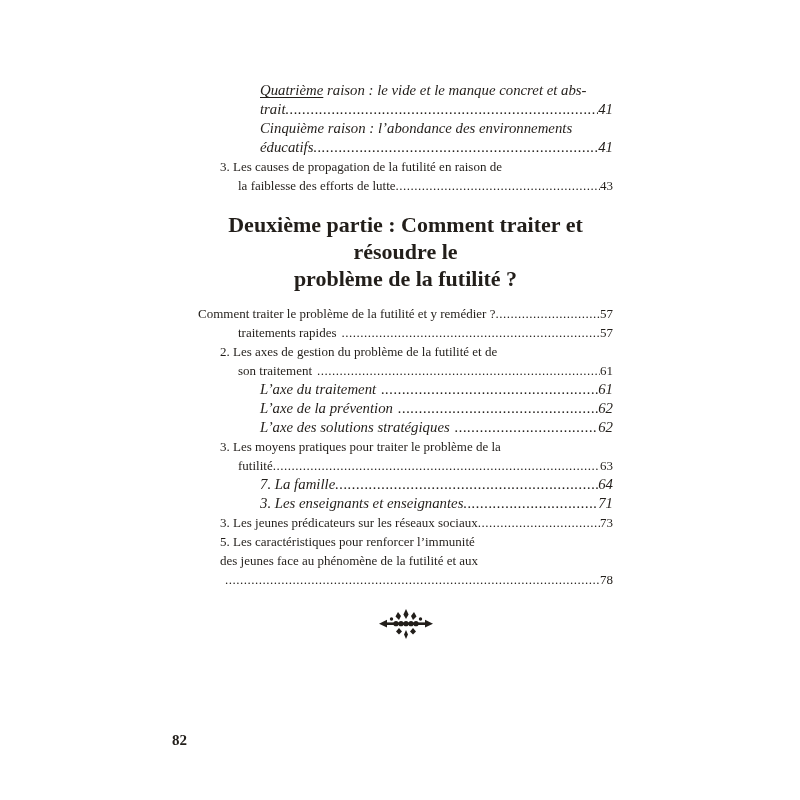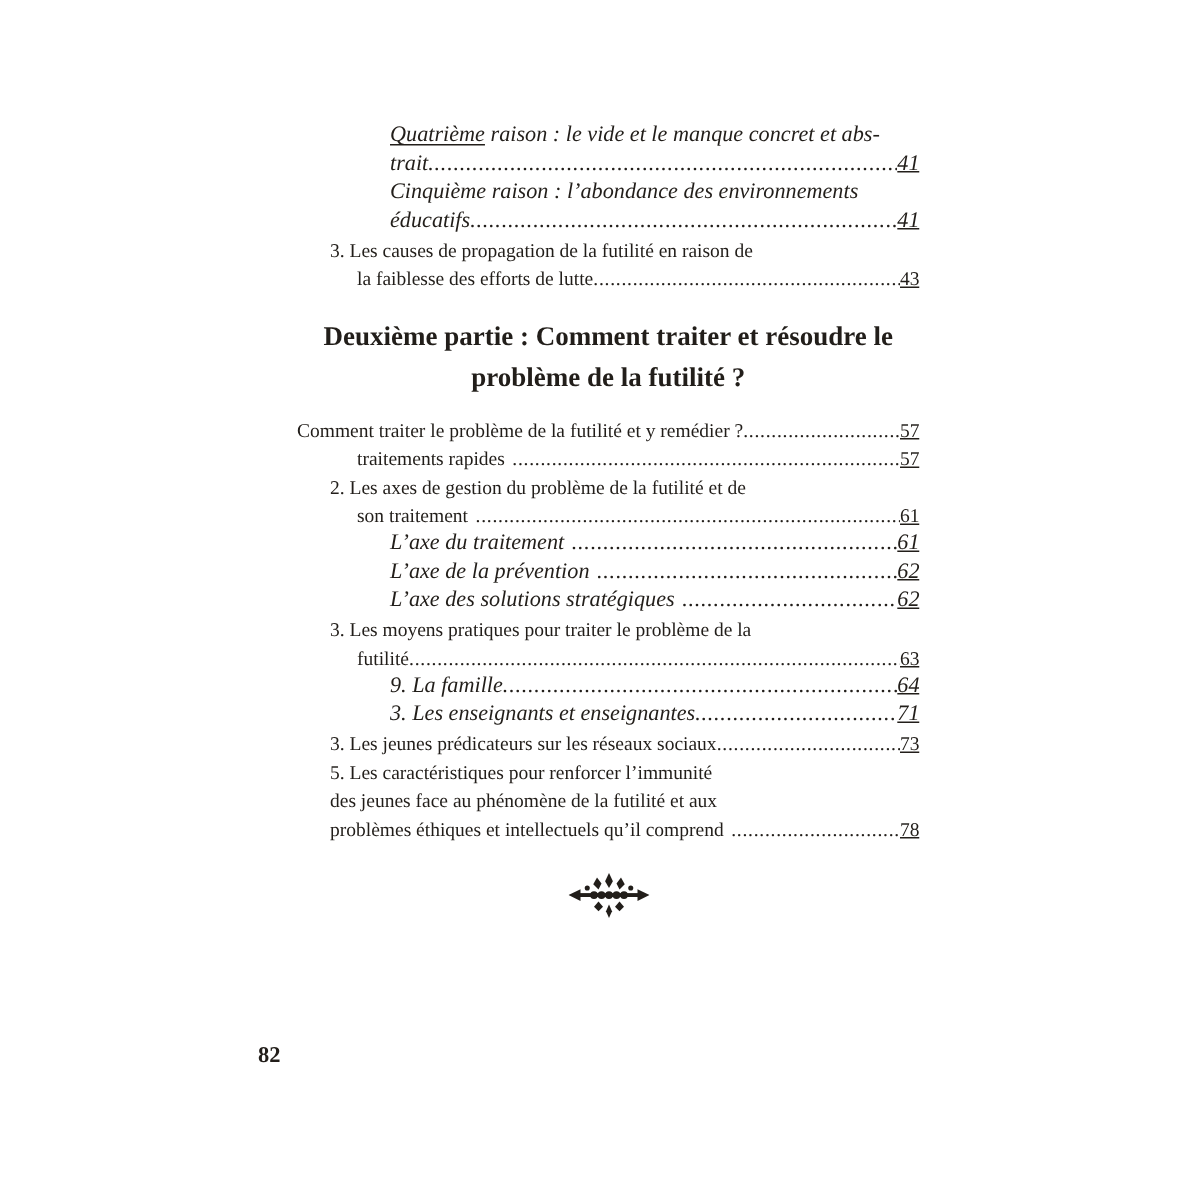--- a/index.html
+++ b/index.html
@@ -19,34 +19,34 @@
   }
   .row .t { flex:0 0 auto; }
   .dots {
     flex:1 1 0; min-width:0; overflow:hidden;
     white-space:nowrap; letter-spacing:0.5px;
   }
   .dots::after {
     content:"........................................................................................................................................";
   }
   .sp .dots { margin-left:5px; }
-  .pg { flex:0 0 auto;text-decoration:underline; }
+  .pg { flex:0 0 auto; }
   .l1  { padding-left:22px; }
   .l1c { padding-left:40px; }
   .l2  { padding-left:62px; font-style:italic; font-size:14.8px; }
   .swash { text-decoration:underline; text-decoration-thickness:1px; text-underline-offset:2px; }
   .part-heading {
-    font-weight:bold; font-size:18px; line-height:27px;
+    font-weight:bold; font-size:22px; line-height:27px;
     text-align:center; margin-top:16px; margin-bottom:0;
   }
   .sec2 { margin-top:11.5px; }
   .ornament { margin-top:19px; text-align:center; }
   .ornament svg { display:inline-block; }
   .folio {
-    position:absolute; left:172px; top:696px;
+    position:absolute; left:172px; top:732px;
     font-weight:bold; font-size:15px;
   }
 </style>
 </head>
 <body>
 
 <div>
   <main class="toc">
 
     <section>
@@ -117,42 +117,41 @@
         </div>
       <div class="row l1">
           <span class="t">3. Les moyens pratiques pour traiter le problème de la</span>
         </div>
       <div class="row l1c">
           <span class="t">futilité</span>
           <span class="dots"></span>
           <span class="pg">63</span>
         </div>
       <div class="row l2 it">
-          <span class="t">9. La famille</span>
+          <span class="t">7. La famille</span>
           <span class="dots"></span>
           <span class="pg">64</span>
         </div>
       <div class="row l2 it">
           <span class="t">3. Les enseignants et enseignantes</span>
           <span class="dots"></span>
           <span class="pg">71</span>
         </div>
       <div class="row l1">
           <span class="t">3. Les jeunes prédicateurs sur les réseaux sociaux</span>
           <span class="dots"></span>
           <span class="pg">73</span>
         </div>
       <div class="row l1">
           <span class="t">5. Les caractéristiques pour renforcer l’immunité</span>
         </div>
       <div class="row l1">
           <span class="t">des jeunes face au phénomène de la futilité et aux</span>
         </div>
       <div class="row l1 sp">
-          <span class="t">problèmes éthiques et intellectuels qu’il comprend</span>
           <span class="dots"></span>
           <span class="pg">78</span>
         </div>
     </section>
 
     <div class="ornament">
       <svg viewBox="0 0 54 32" width="54" height="32" aria-hidden="true">
         <g fill="#221e1a">
           <rect x="6" y="14.4" width="42" height="2.6"></rect>
           <polygon points="0,15.7 8,11.8 8,19.6"></polygon>

